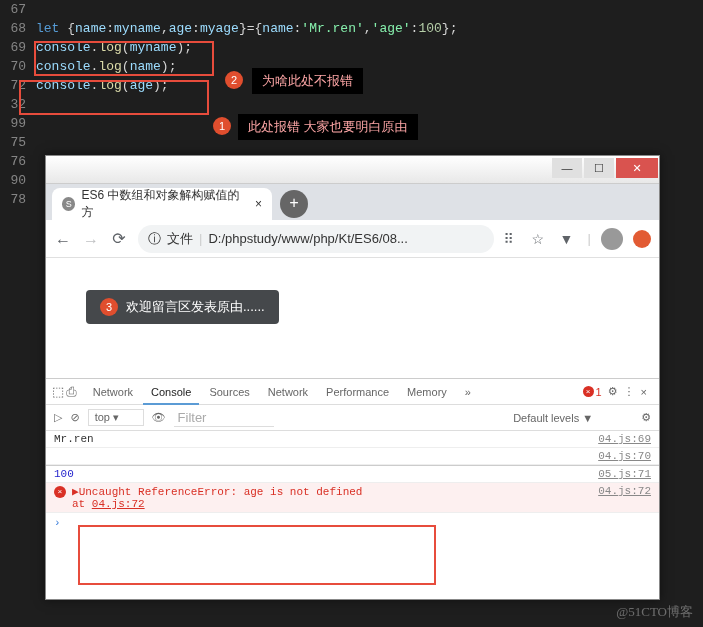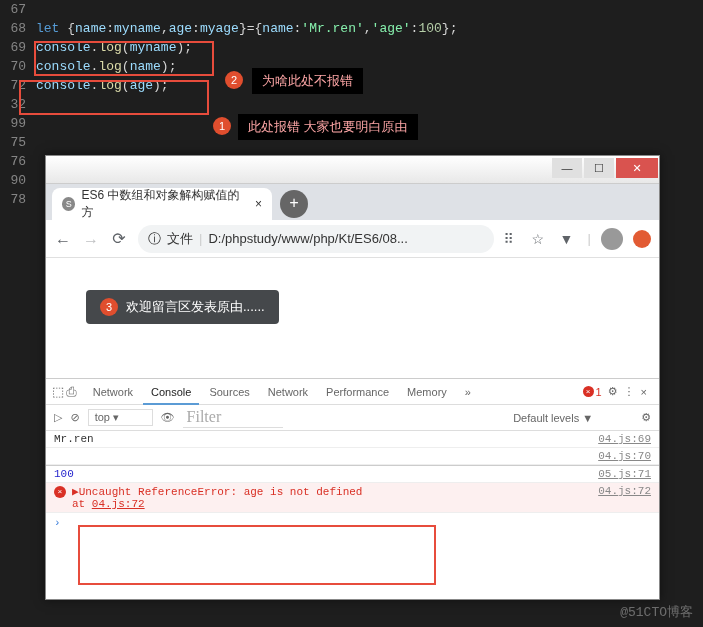--- a/index.html
+++ b/index.html
@@ -154,38 +154,38 @@
     
     .dt-toolbar {
       height: 26px;
       display: flex;
       align-items: center;
       padding: 0 8px;
       gap: 8px;
       border-bottom: 1px solid #ddd;
       color: #666;
     }
-    .dt-ctx { border: 1px solid #ddd; padding: 1px 33px 1px 6px; font-size: 11px; }
-    .dt-filter { border-bottom: 1px solid #ddd; padding: 1px 4px; font-size: 16px; width: 100px; color: #aaa; font-family: Liberation Serif, serif; }
+    .dt-ctx { border: 1px solid #ddd; padding: 1px 24px 1px 6px; font-size: 11px; }
+    .dt-filter { border-bottom: 1px solid #ddd; padding: 1px 4px; font-size: 13px; width: 100px; color: #aaa; }
     .dt-levels { font-size: 11px; margin-left: auto; margin-right: 40px; }
     
     .console-body { font-family: Liberation Mono, monospace; font-size: 11px; }
     .crow { display: flex; padding: 2px 8px; border-bottom: 1px solid #eee; color: #333; }
     .crow .src { margin-left: auto; color: #888; text-decoration: underline; text-align: center; }
     .crow.blue { color: #1f1fcc; }
     .crow.err { background: #fdf0f0; color: #d93025; align-items: flex-start; }
     .err-icon { width: 12px; height: 12px; border-radius: 50%; background: #d93025; color: #fff; font-size: 8px; text-align: center; line-height: 12px; margin-right: 6px; margin-top: 1px; flex-shrink: 0; }
     .prompt-row { padding: 4px 8px; color: #3b7edb; }
     
     .watermark {
       position: absolute;
       bottom: 6px; right: 10px;
       color: rgba(255,255,255,0.35);
       font-size: 13px;
-      font-family: Liberation Mono, monospace;
+      font-family: Liberation Serif, serif;
     }
   </style>
 </head>
 <body>
 
 <div class="editor">
   <div class="line">
       <span class="gutter">67</span>
       <span class="code"></span>
     </div>

